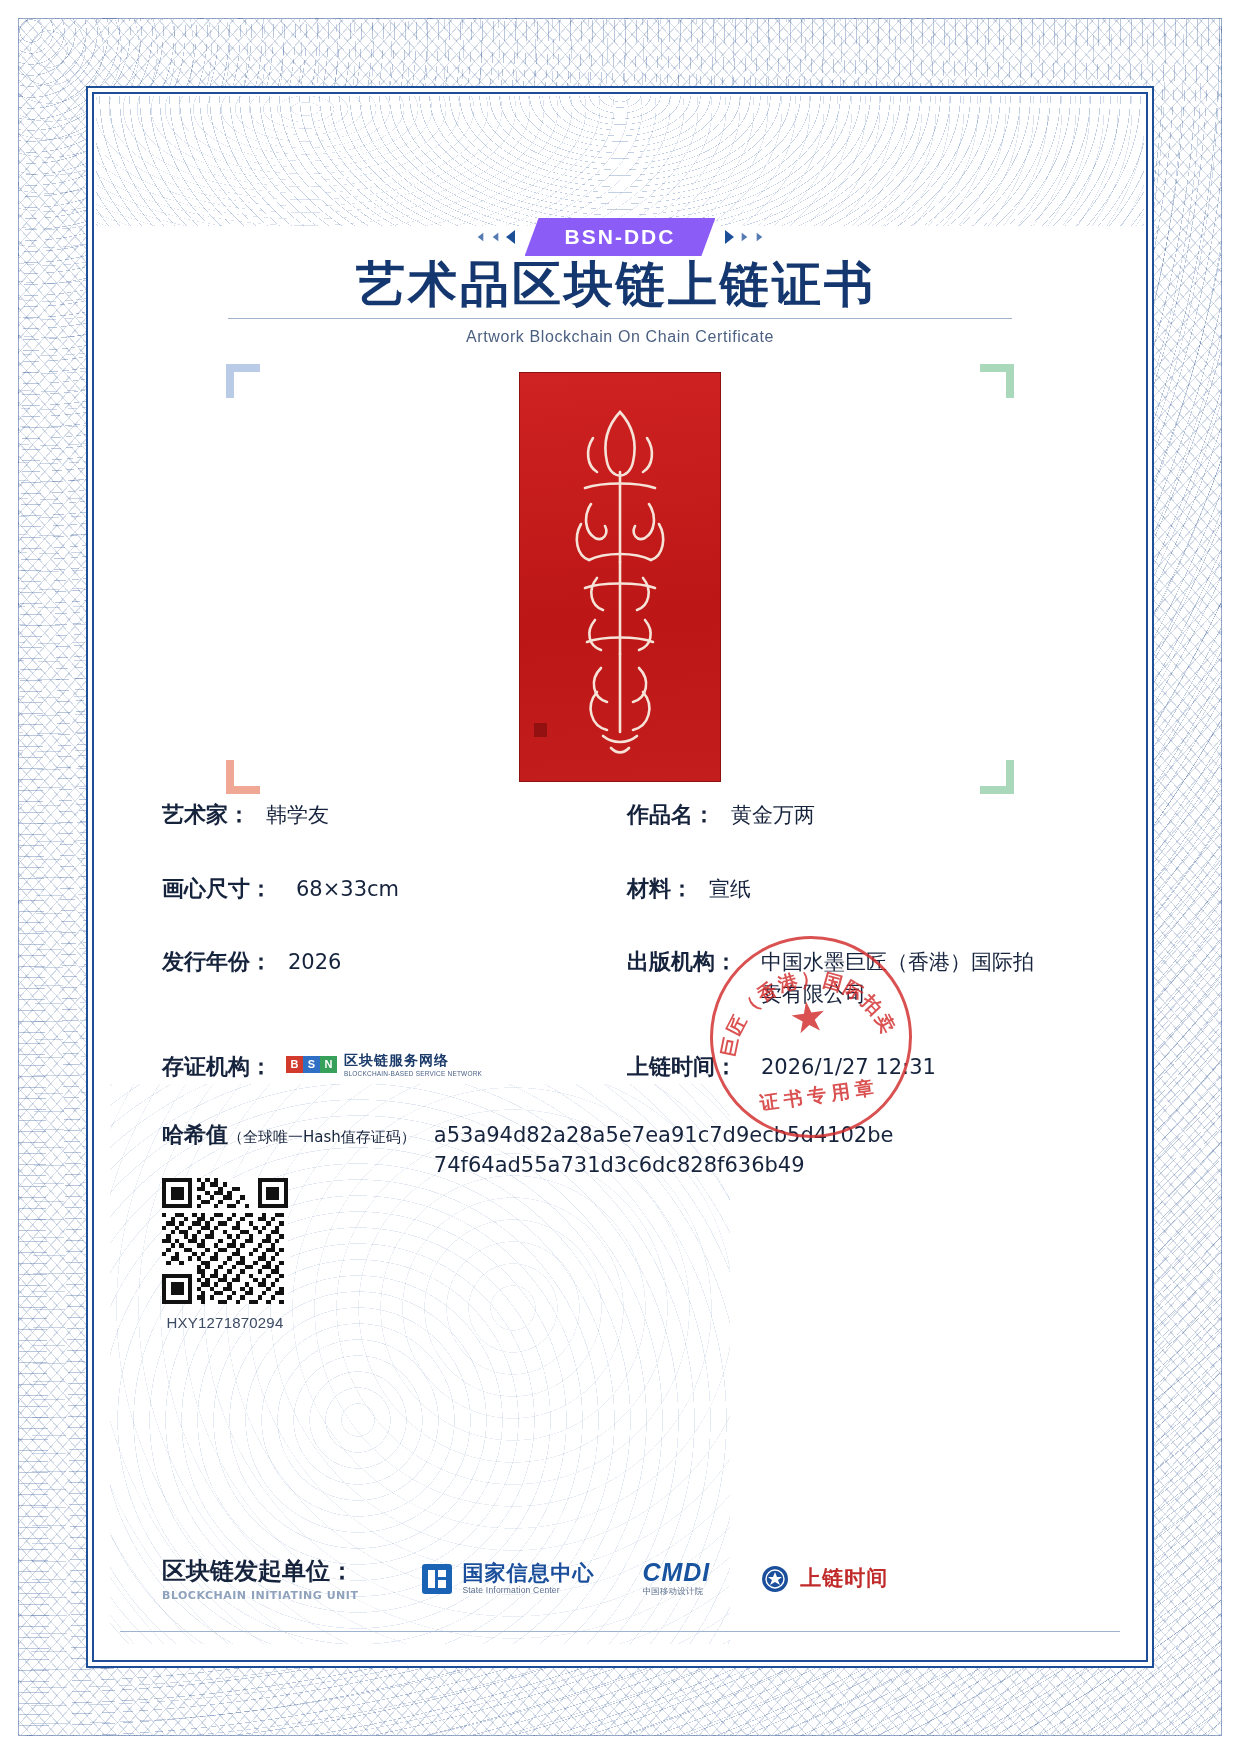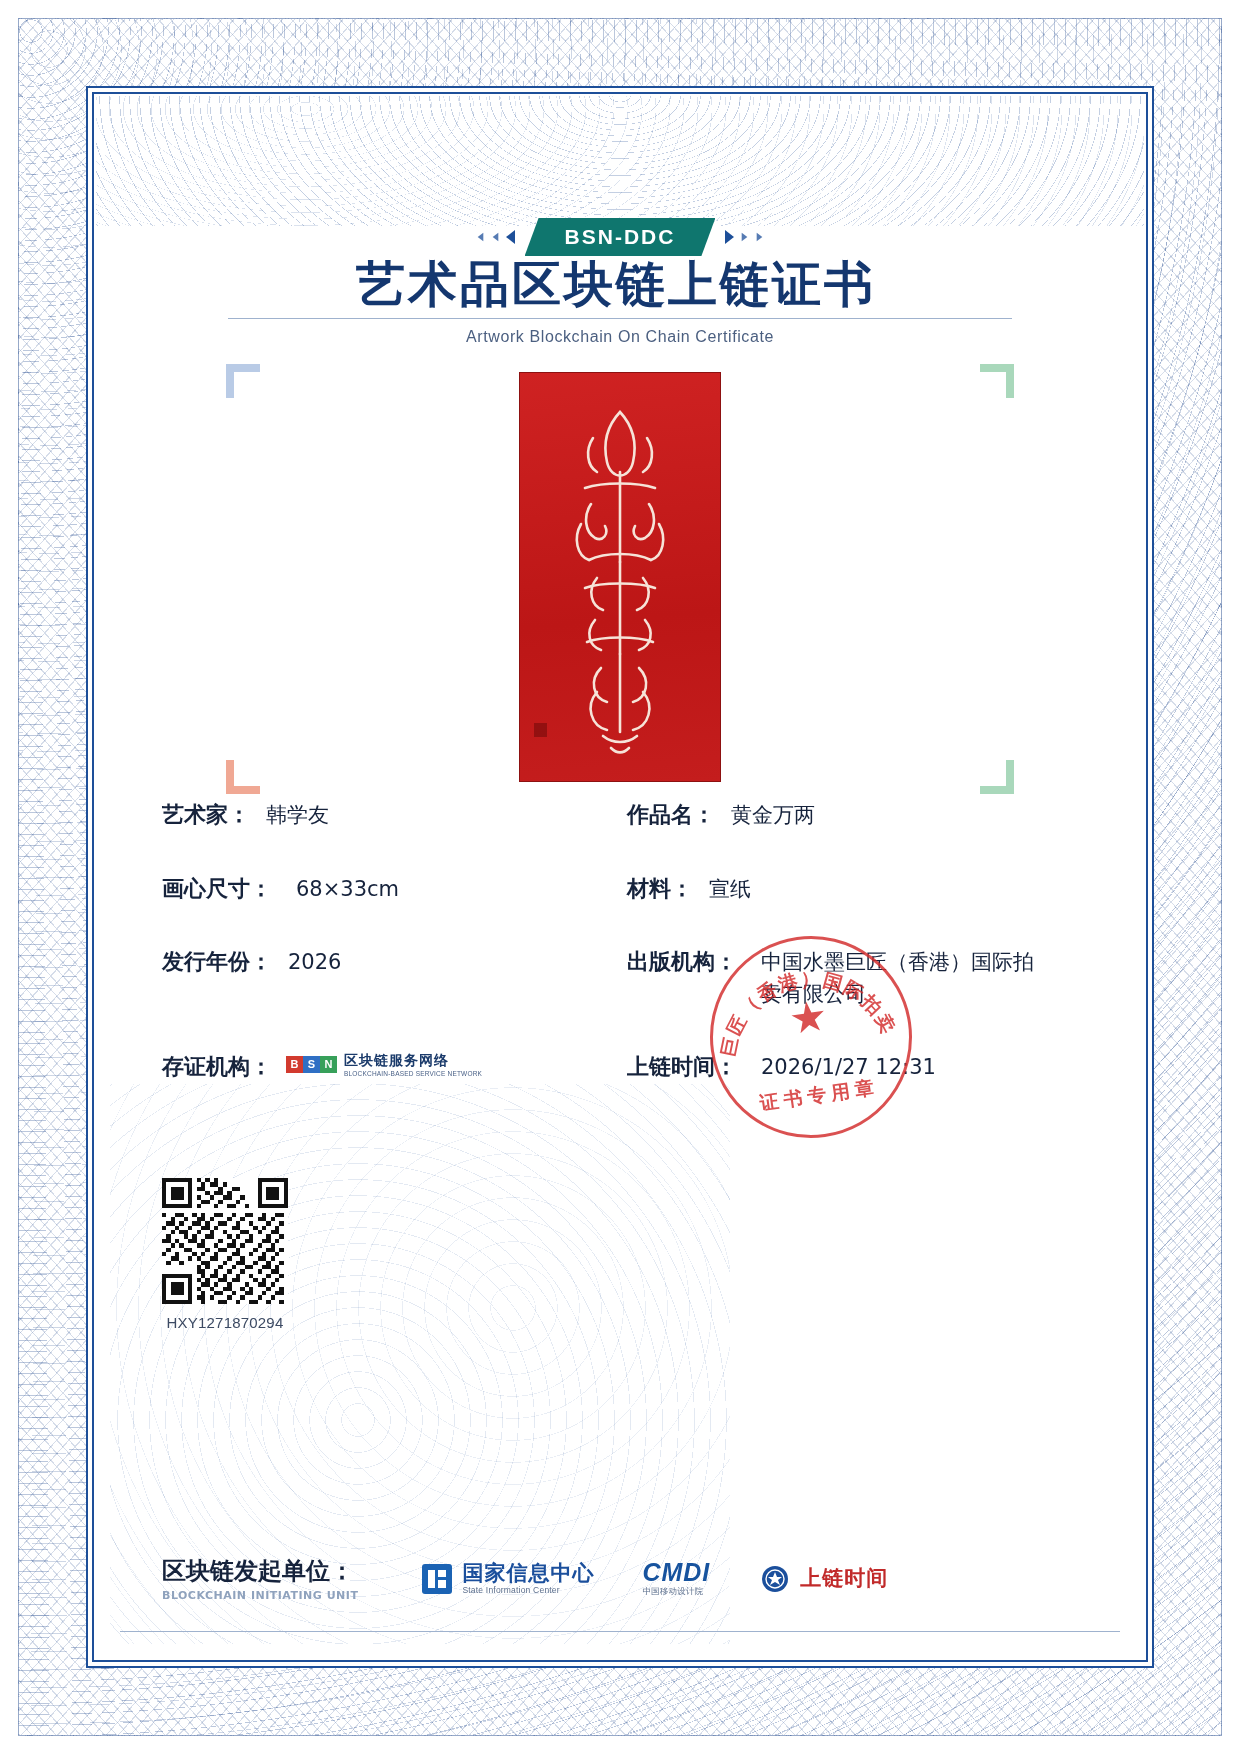--- a/index.html
+++ b/index.html
@@ -60,21 +60,21 @@
   }
   .chev{display:flex;align-items:center;gap:6px;}
   .chev span{
     display:inline-block;width:0;height:0;
     border-top:7px solid transparent;border-bottom:7px solid transparent;
   }
   .chev.left span{border-right:9px solid #1d4f99;}
   .chev.right span{border-left:9px solid #1d4f99;}
   .chev .sm{transform:scale(.62);opacity:.75;}
   .ribbon{
-    background:#0f766e;color:#fff;font-size:21px;font-weight:bold;
+    background:#8b5cf6;color:#fff;font-size:21px;font-weight:bold;
     letter-spacing:2px;padding:7px 40px;
     clip-path:polygon(14px 0,100% 0,calc(100% - 14px) 100%,0 100%);
   }
   .title-cn{
     position:absolute;top:152px;left:0;right:8px;text-align:center;
     font-family:"DejaVu Sans","Liberation Sans",sans-serif;
     font-size:49px;font-weight:bold;color:#14376f;letter-spacing:3px;
   }
   .title-rule{
     position:absolute;top:218px;left:128px;right:128px;height:1px;background:#9fb2ce;
@@ -300,20 +300,26 @@
               <s>BLOCKCHAIN-BASED SERVICE NETWORK</s>
             </div>
           </div>
         </div>
         <div class="col">
           <div class="lab">上链时间：</div>
           <div class="val tight">2026/1/27 12:31</div>
         </div>
       </div>
 
+      <div class="hash-row" style="margin-top:30px">
+        <div class="hash-lab">
+          <span>哈希值</span><span class="sub">（全球唯一Hash值存证码）</span>
+        </div>
+        <div class="hash-val">a53a94d82a28a5e7ea91c7d9ecb5d4102be74f64ad55a731d3c6dc828f636b49</div>
+      </div>
     </div>
 
     <div class="stamp">
       <div class="stamp-arc" style="opacity:0">中国水墨巨匠（香港）国际拍卖有限公司</div>
       <svg width="190" height="190" viewBox="0 0 190 190" style="position:absolute;left:0;top:0">
         <defs>
             <path id="arcpath" d="M 22 99 A 77 77 0 0 1 168 99"></path>
           </defs>
         <text font-size="19" font-weight="bold" fill="#d32b2b" font-family="DejaVu Sans, sans-serif" letter-spacing="2">
           <textPath href="#arcpath" startOffset="50%" text-anchor="middle">中国水墨巨匠（香港）国际拍卖有限公司</textPath>

